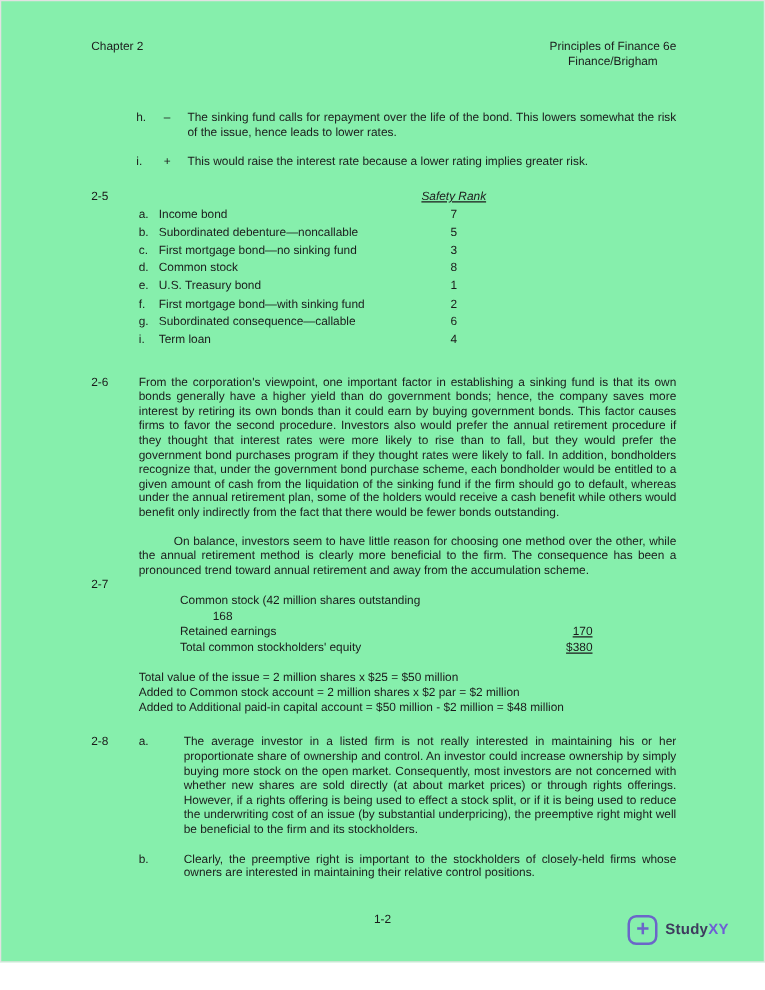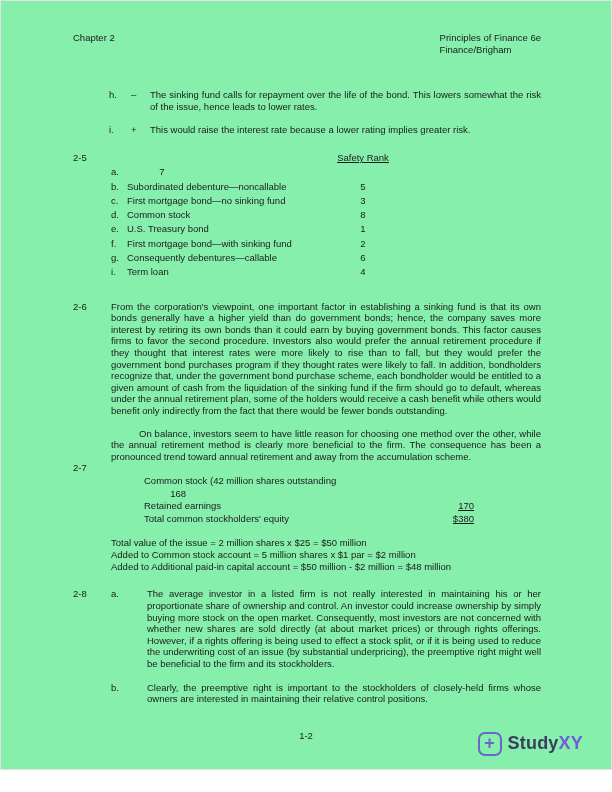--- a/index.html
+++ b/index.html
@@ -11,42 +11,42 @@
     border: 1px solid #e2e2e2;
     font-family: "Liberation Sans", "DejaVu Sans", sans-serif;
     font-size: 9.5px;
     line-height: 11.6px;
     color: #1b1b1b;
     overflow: hidden;
   }
   .content { position: absolute; left: 72px; right: 70px; top: 31px; }
 
   .header { display: flex; justify-content: space-between; align-items: flex-start; }
-  .header-right { text-align: left; }
+  .header-right { text-align: center; }
 
   .body { margin-top: 34px; }
 
   
   .intro-item { display: flex; margin-left: 36px; margin-bottom: 12px; }
   .intro-letter { width: 22px; flex: none; }
   .intro-sign { width: 19px; flex: none; }
   .intro-text { flex: 1; text-align: justify; }
 
   
   .qblock { display: flex; }
   .qnum { width: 38px; flex: none; }
   .qcontent { flex: 1; min-width: 0; }
 
   
   .rank-row { display: flex; height: 14.3px; align-items: baseline; }
   .rank-spacer { width: 217px; flex: none; }
   .rank-letter { width: 16px; flex: none; }
   .rank-text { width: 201px; flex: none; }
   .rank-val { width: 70px; flex: none; text-align: center; }
-  .rank-head { text-decoration: underline; }
+  .rank-head { text-decoration: underline; font-style: italic; }
 
   .para-just { text-align: justify; }
   .para-indent { text-indent: 28px; margin-top: 11px; }
 
   
   .stmt-table { margin: 13px 0 12px 33px; width: 330px; }
   .trow { display: flex; line-height: 12.4px; }
   .t-text { flex: 1; }
   .t-text.ind2 { padding-left: 15px; }
   .t-val { width: 42px; flex: none; text-align: right; white-space: pre; }
@@ -72,21 +72,21 @@
     position: absolute; right: 28px; bottom: 13px;
     display: flex; align-items: center; gap: 6px;
   }
   .brand-icon {
     width: 24px; height: 24px;
     border: 2.5px solid #6b66c9; border-radius: 7px;
     display: flex; align-items: center; justify-content: center;
     color: #6b66c9; font-size: 18px; font-weight: bold; line-height: 1;
     padding-bottom: 2px;
   }
-  .brand-name { font-size: 18px; font-weight: bold; color: #3e3c5e; letter-spacing: .2px; }
+  .brand-name { font-size: 12px; font-weight: bold; color: #3e3c5e; letter-spacing: .2px; }
   .brand-xy { color: #6f5fd6; }
 </style>
 </head>
 <body>
 
 <div class="page">
   <div class="content">
 
     <div class="header">
       <span>Chapter 2</span>
@@ -111,20 +111,21 @@
 
       <div class="qblock mb20">
         <span class="qnum">2-5</span>
         <div class="qcontent">
           <div class="rank-row">
             <span class="rank-spacer"></span>
             <span class="rank-val rank-head">Safety Rank</span>
           </div>
           <div class="rank-row">
             <span class="rank-letter">a.</span>
+            <span class="rank-text">Income bond</span>
             <span class="rank-val">7</span>
           </div>
           <div class="rank-row">
             <span class="rank-letter">b.</span>
             <span class="rank-text">Subordinated debenture—noncallable</span>
             <span class="rank-val">5</span>
           </div>
           <div class="rank-row">
             <span class="rank-letter">c.</span>
             <span class="rank-text">First mortgage bond—no sinking fund</span>
@@ -140,21 +141,21 @@
             <span class="rank-text">U.S. Treasury bond</span>
             <span class="rank-val">1</span>
           </div>
           <div class="rank-row">
             <span class="rank-letter">f.</span>
             <span class="rank-text">First mortgage bond—with sinking fund</span>
             <span class="rank-val">2</span>
           </div>
           <div class="rank-row">
             <span class="rank-letter">g.</span>
-            <span class="rank-text">Consequently debentures—callable</span>
+            <span class="rank-text">Subordinated consequence—callable</span>
             <span class="rank-val">6</span>
           </div>
           <div class="rank-row">
             <span class="rank-letter">i.</span>
             <span class="rank-text">Term loan</span>
             <span class="rank-val">4</span>
           </div>
         </div>
       </div>
 
@@ -183,21 +184,21 @@
               <span class="t-val ul">170</span>
             </div>
             <div class="trow">
               <span class="t-text">Total common stockholders' equity</span>
               <span class="t-val ul">$380</span>
             </div>
           </div>
 
           <div class="stmt-lines">
             <div>Total value of the issue = 2 million shares x $25 = $50 million</div>
-            <div>Added to Common stock account = 5 million shares x $1 par = $2 million</div>
+            <div>Added to Common stock account = 2 million shares x $2 par = $2 million</div>
             <div>Added to Additional paid-in capital account = $50 million - $2 million = $48 million</div>
           </div>
         </div>
       </div>
 
       <div class="qblock">
         <span class="qnum">2-8</span>
         <div class="qcontent">
           <div class="sub-item">
             <span class="sub-letter">a.</span>

